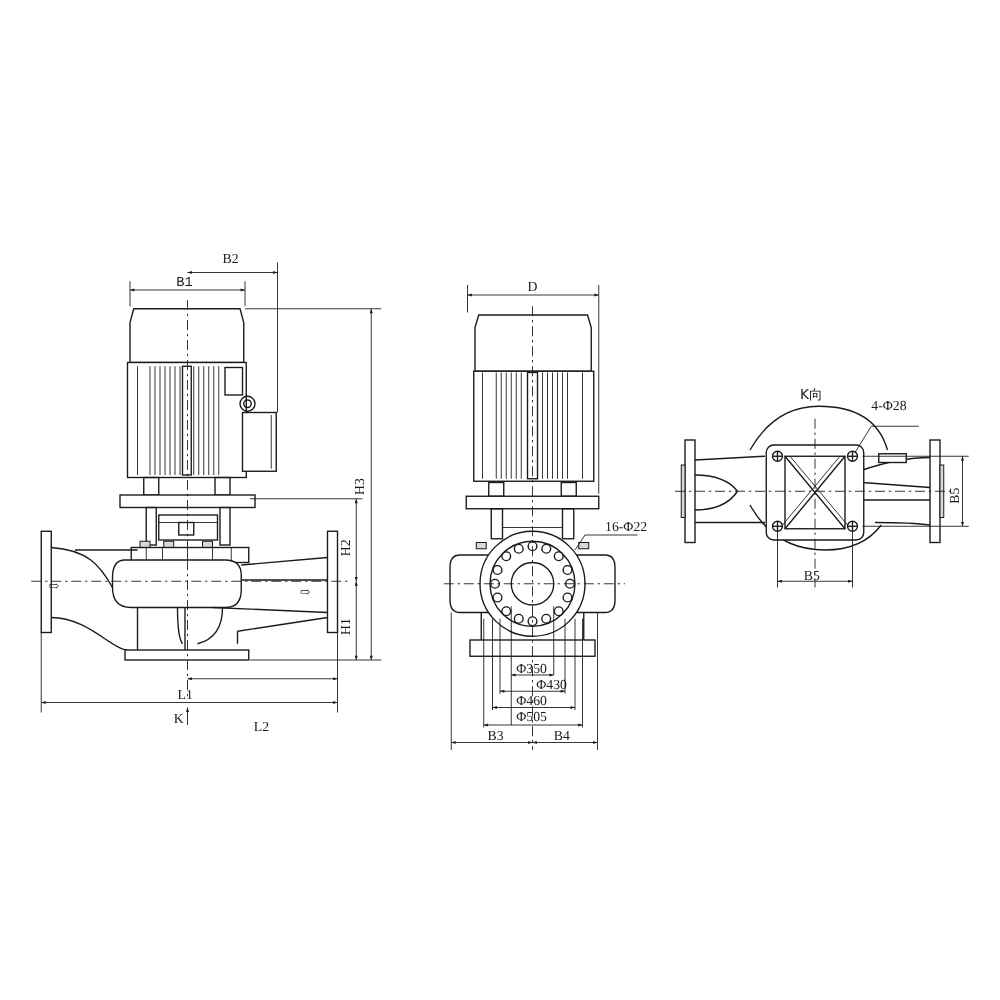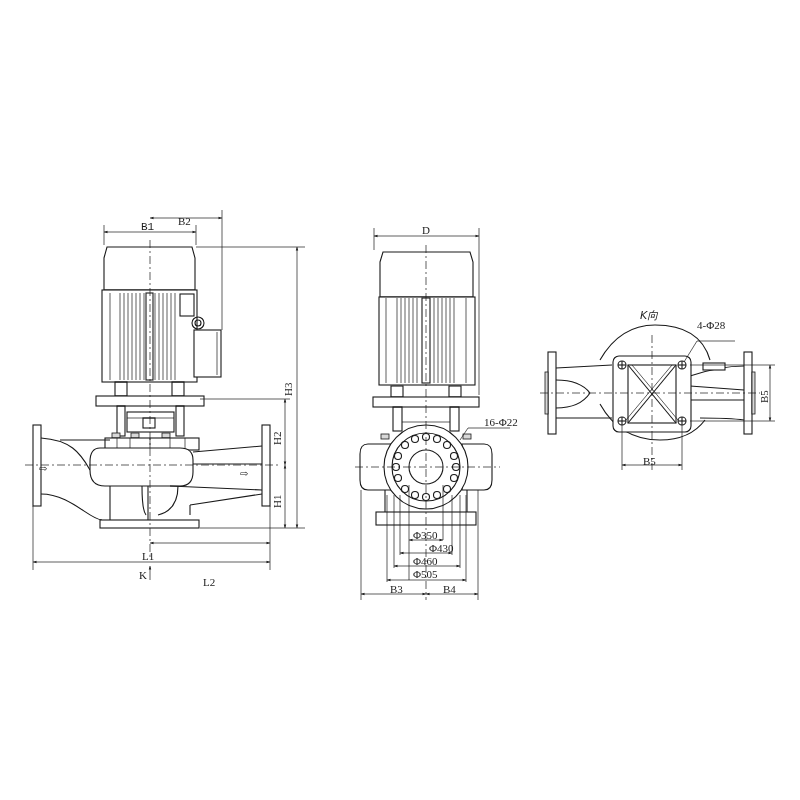--- a/index.html
+++ b/index.html
@@ -269,33 +269,33 @@
     <line class="dim" x1="682" y1="425" x2="682" y2="470"></line>
     <line class="dim" x1="622" y1="465" x2="682" y2="465" marker-start="url(#arr)" marker-end="url(#arr)"></line>
 
     <line class="dim" x1="690" y1="365" x2="775" y2="365"></line>
     <line class="dim" x1="690" y1="421" x2="775" y2="421"></line>
     <line class="dim" x1="770" y1="365" x2="770" y2="421" marker-start="url(#arr)" marker-end="url(#arr)"></line>
   </g>
 </svg>
 
 <span class="label" style="left:141px;top:222px;font-family:Liberation Mono, monospace;">B1</span>
-<span class="label" style="left:178px;top:216px;">B2</span>
+<span class="label" style="left:178px;top:202px;">B2</span>
 <span class="label vert" style="left:283px;top:396px;">H3</span>
 <span class="label vert" style="left:272px;top:445px;">H2</span>
 <span class="label vert" style="left:272px;top:508px;">H1</span>
 <span class="label" style="left:203px;top:533px;margin-top:44px;">L2</span>
 <span class="label" style="left:142px;top:551px;text-align:right;">L1</span>
 <span class="label" style="left:139px;top:570px;">K</span>
 
 <span class="label" style="left:422px;top:225px;">D</span>
 <span class="label" style="left:484px;top:417px;">16-Φ22</span>
 <span class="label" style="left:413px;top:530px;">Φ350</span>
 <span class="label" style="left:429px;top:543px;">Φ430</span>
 <span class="label" style="left:413px;top:556px;">Φ460</span>
 <span class="label" style="left:413px;top:569px;">Φ505</span>
 <span class="label" style="left:390px;top:584px;">B3</span>
 <span class="label" style="left:443px;top:584px;">B4</span>
 
-<span class="label" style="left:640px;top:310px;font-family:'DejaVu Sans',sans-serif;font-style:italic;">K向</span>
+<span class="label" style="left:640px;top:310px;font-family:'DejaVu Sans',sans-serif;">K向</span>
 <span class="label" style="left:697px;top:320px;">4-Φ28</span>
 <span class="label" style="left:643px;top:456px;">B5</span>
 <span class="label vert" style="left:759px;top:403px;">B5</span>
 
 </body></html>

